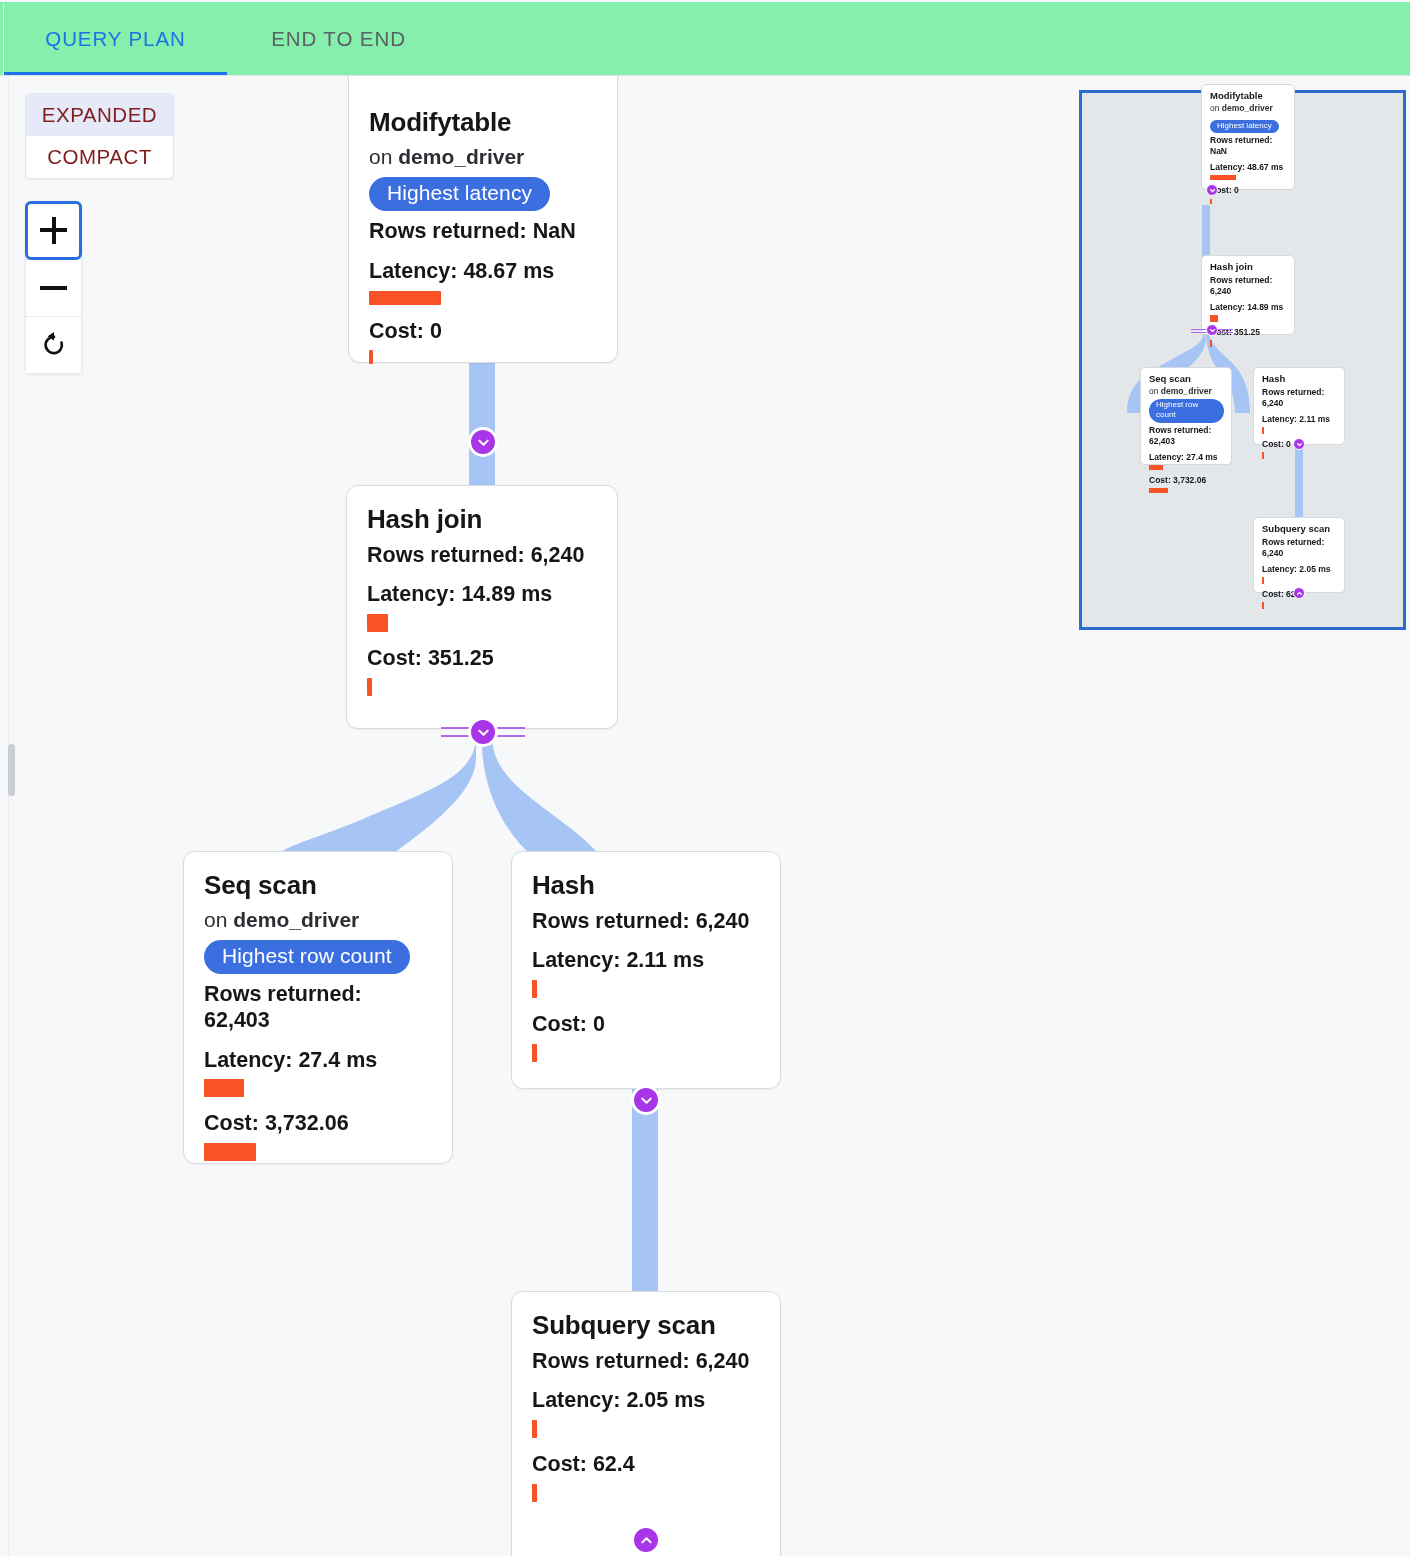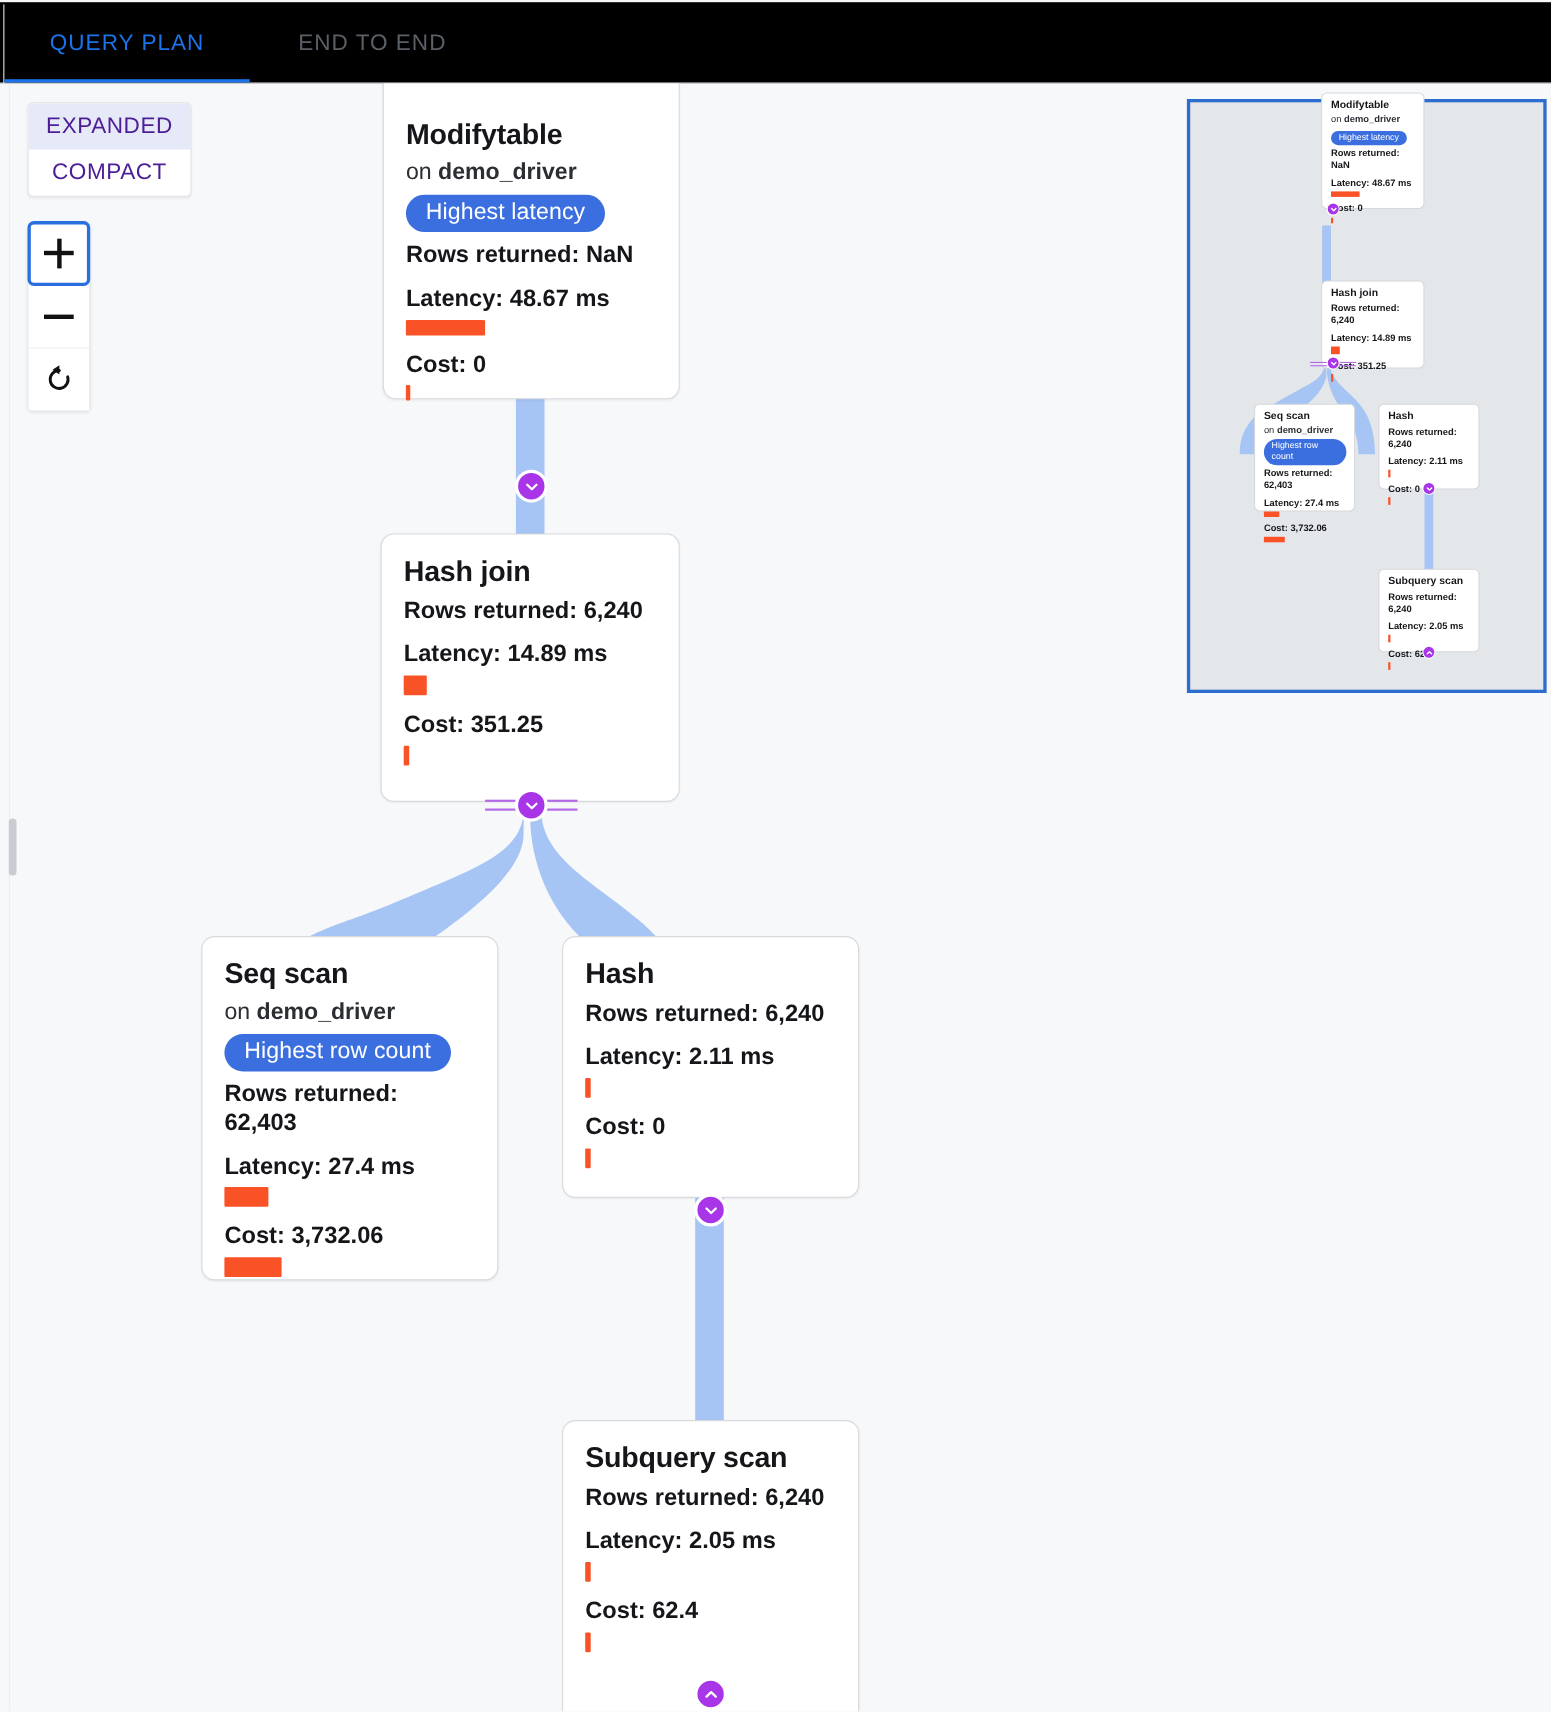--- a/index.html
+++ b/index.html
@@ -6,21 +6,21 @@
   html, body {
     width: 1410px; height: 1556px;
     font-family: "Liberation Sans", sans-serif;
     background: #f7f8fa; overflow: hidden;
   }
   #root { position: relative; width: 1410px; height: 1556px; }
 
   
   .tabbar {
     position: absolute; left: 0; top: 2px; width: 1410px; height: 74px;
-    background: #000000; border-bottom: 1px solid #e0e2e6;
+    background: #86efac; border-bottom: 1px solid #e0e2e6;
   }
   .tab {
     position: absolute; top: 0; height: 73px; line-height: 73px;
     font-size: 20.5px; letter-spacing: .9px; font-weight: 500;
     text-align: center; cursor: pointer; user-select: none;
   }
   .tab.active { color: #1a73e8; }
   .tab.inactive { color: #5b5f66; }
   .tab-underline {
     position: absolute; height: 3.5px; background: #1a73e8; bottom: 0; left: 0;
@@ -35,21 +35,21 @@
                  background: #c9ccd1; border-radius: 4px; cursor: col-resize; }
 
   
   .mode-toggle {
     position: absolute; left: 25px; top: 17px; width: 149px;
     background: #ffffff; border: 1px solid #e2e4e8; border-radius: 5px;
     overflow: hidden; box-shadow: 0 1px 2px rgba(0,0,0,.05);
   }
   .mode-btn {
     height: 42px; line-height: 42px; text-align: center;
-    font-size: 20.5px; color: #4c1d95; letter-spacing: .5px; cursor: pointer; user-select: none;
+    font-size: 20.5px; color: #7f1d1d; letter-spacing: .5px; cursor: pointer; user-select: none;
   }
   .mode-btn.sel { background: #e6eaf8; }
 
   .zoom-ctrl {
     position: absolute; left: 25px; top: 125px; width: 57px;
     background: #ffffff; border-radius: 5px; border: 1px solid #e6e8ec;
     box-shadow: 0 1px 3px rgba(0,0,0,.08); overflow: visible;
   }
   .zbtn { position: relative; height: 57px; display: flex; align-items: center; justify-content: center;
           cursor: pointer; background: #fff; }

